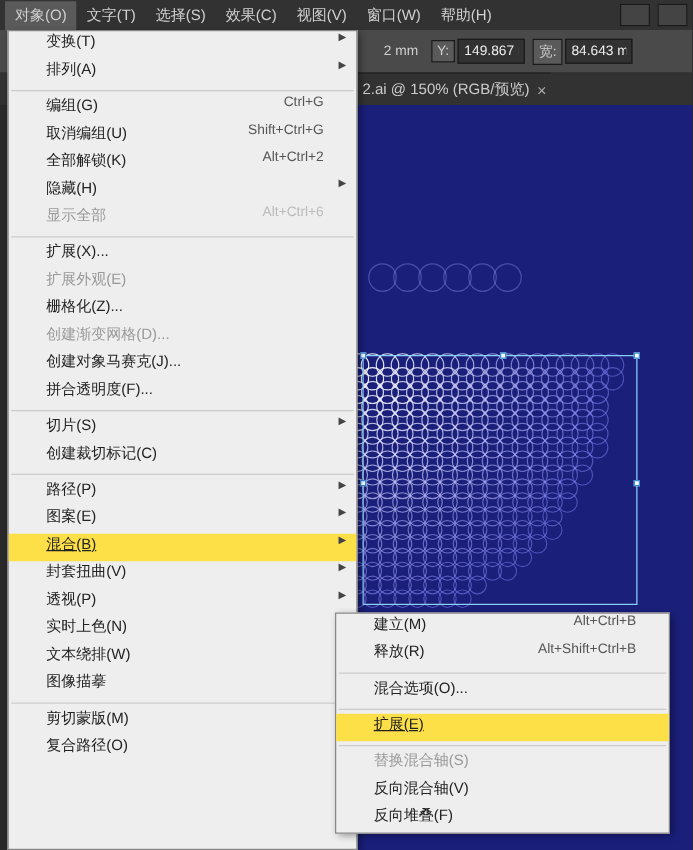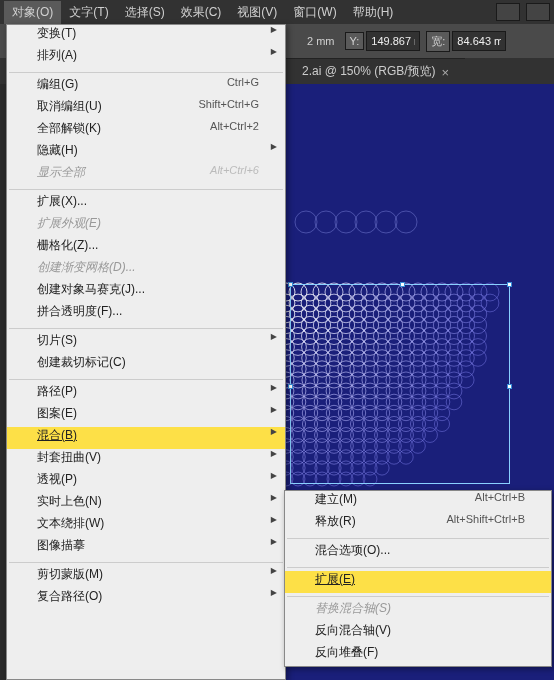--- a/index.html
+++ b/index.html
@@ -10,37 +10,37 @@
 .menubar .mi.active { background: #5a5a5a; }
 .menubar .tools { margin-left: auto; display: flex; gap: 6px; align-items: center; }
 .menubar .ticon { width: 24px; height: 18px; background: #444; border: 1px solid #1a1a1a; }
 
 .optbar { height: 34px; background: #4a4a4a; display: flex; align-items: center; color: #d0d0d0; padding-left: 286px; }
 .optbar .fld { font-size: 11px; margin-right: 4px; padding-left: 21px; }
 .optbar input { width: 54px; height: 20px; background: #323232; border: 1px solid #1a1a1a; color: #eee; font-size: 11px; padding: 0 4px; }
 .optbar .lbl { background: #5a5a5a; padding: 2px 4px; border: 1px solid #1a1a1a; margin: 0 2px 0 6px; font-size: 11px; }
 
 .tabbar { height: 26px; background: #323232; padding-left: 286px; display: flex; align-items: flex-end; color: #ccc; }
-.tabbar .tab { padding: 4px 16px; display: flex; align-items: flex-end; gap: 6px; border-top: 1px solid #222; }
+.tabbar .tab { padding: 4px 4px; display: flex; align-items: flex-end; gap: 6px; border-top: 1px solid #222; }
 .tabbar .close { font-size: 13px; color: #aaa; }
 
 .canvas { position: absolute; left: 286px; top: 84px; right: 0; bottom: 0; background: #1a1f7a; }
 .sel { position: absolute; left: 4px; top: 200px; width: 220px; height: 200px; border: 1px solid #89d0ff; }
 .sel .h { position: absolute; width: 5px; height: 5px; background: #fff; border: 1px solid #3a8fd8; }
 .sel .tl { left: -3px; top: -3px; } .sel .tr { right: -3px; top: -3px; }
 .sel .ml { left: -3px; top: 50%; } .sel .mr { right: -3px; top: 50%; }
 .sel .tc { left: 50%; top: -3px; }
 .art { position: absolute; left: 0; top: 208px; width: 230px; height: 230px; overflow: hidden; }
 
 .menu { position: absolute; background: #eee; border: 1px solid #888; box-shadow: 2px 2px 6px rgba(0,0,0,.4); color: #222; }
 .menu.main { left: 6px; top: 24px; width: 280px; height: 656px; }
-.menu.sub { left: 284px; top: 490px; width: 268px; }
+.menu.sub { left: 268px; top: 490px; width: 268px; }
 .menu .row { height: 22px; display: flex; padding: 0 22px 0 30px; position: relative; }
 .menu .row.hl { background: #fde047; text-decoration: underline; }
-.menu .row.dim { color: #999; font-style: italic; }
+.menu .row.dim { color: #999; }
 .menu .row .sc { position: absolute; right: 26px; color: #555; font-size: 11px; }
 .menu .row.dim .sc { color: #bbb; }
 .menu .row.sub::after { content: "▶"; position: absolute; right: 8px; font-size: 8px; color: #444; }
 .menu .sep { height: 1px; background: #ccc; margin: 3px 2px; }
 </style>
 </head>
 <body>
 
 <div class="menubar">
   <div id="menuitems" style="display: flex;">

